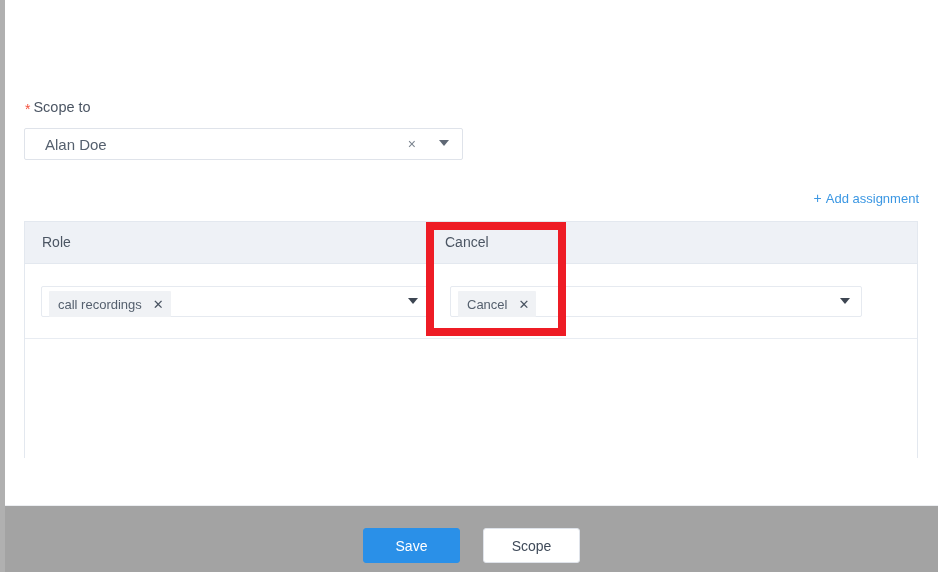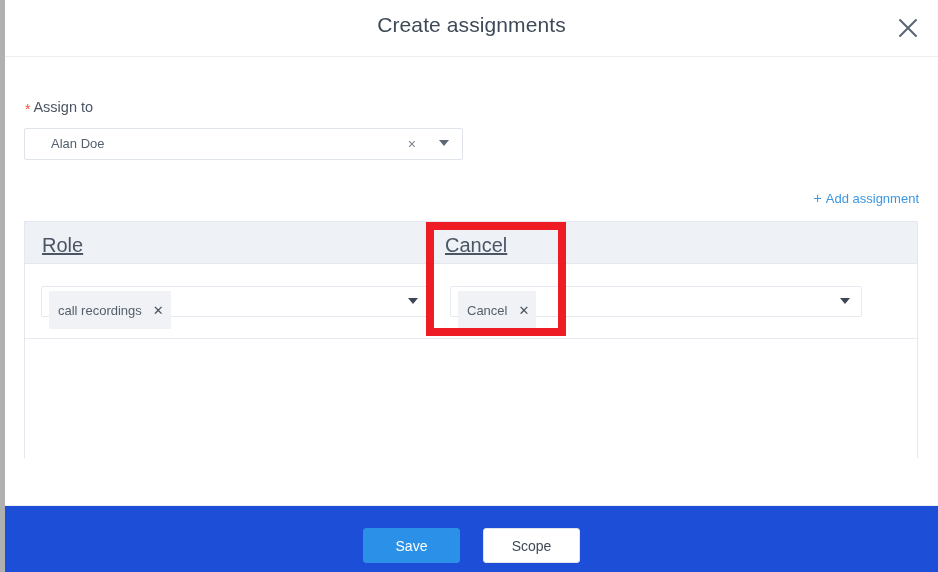--- a/index.html
+++ b/index.html
@@ -98,23 +98,23 @@
     width: 439px;
     height: 32px;
     border: 1px solid #dfe3ea;
     border-radius: 2px;
     background: #ffffff;
     box-sizing: border-box;
     cursor: pointer;
   }
   .assign-value {
     position: absolute;
-    left: 26px;
+    left: 20px;
     top: 7px;
-    font-size: 13px;
+    font-size: 15px;
     color: #55606e;
   }
   .assign-clear {
     position: absolute;
     right: 46px;
     top: 6px;
     font-size: 14px;
     color: #7b848f;
     cursor: pointer;
     line-height: 18px;
@@ -157,23 +157,22 @@
   }
   .table-head {
     position: relative;
     height: 41px;
     background: #eef1f6;
     border-bottom: 1px solid #e3e8ef;
   }
   .th {
     position: absolute;
     top: 12px;
-    font-size: 20px;
+    font-size: 14px;
     color: #4b5563;
-    text-decoration: underline;
   }
   .th-role  { left: 17px; }
   .th-scope { left: 420px; }
 
   .table-row {
     position: relative;
     height: 74px;
     border-bottom: 1px solid #e8ecf2;
   }
   .cell-select {
@@ -186,21 +185,21 @@
     box-sizing: border-box;
     cursor: pointer;
   }
   .cell-role-select  { left: 16px;  width: 389px; }
   .cell-scope-select { left: 425px; width: 412px; }
 
   .chip {
     position: absolute;
     left: 7px;
     top: 4px;
-    height: 38px;
+    height: 26px;
     padding: 0 7px 0 9px;
     background: #f0f2f5;
     border-radius: 1px;
     display: flex;
     align-items: center;
     font-size: 13px;
     color: #55606e;
     white-space: nowrap;
   }
   .chip-x {
@@ -241,21 +240,21 @@
 
   
   .modal-footer {
     position: absolute;
     left: 5px;
     top: 505px;
     width: 933px;
     height: 67px;
     border-top: 1px solid #eceef1;
     box-sizing: border-box;
-    background: #1d4ed8;
+    background: #a3a3a3;
     padding-left: 17px;
   }
   .btn {
     position: absolute;
     top: 22px;
     height: 35px;
     border-radius: 3px;
     font-size: 14px;
     display: flex;
     align-items: center;
@@ -278,36 +277,25 @@
     border: 1px solid #dfe3ea;
   }
 </style>
 </head>
 <body>
 
 <div id="screen">
 
   <div class="edge-strip"></div>
 
-  <div class="modal-header">
-    <div class="modal-title">Create assignments</div>
-
-    <div class="close-btn">
-      <span>
-        <svg width="24" height="24" viewBox="0 0 24 24" aria-hidden="true">
-          <path d="M4 4 L20 20 M20 4 L4 20" stroke="#5a6472" stroke-width="2" stroke-linecap="round" fill="none"></path>
-        </svg>
-      </span>
-    </div>
-  </div>
 
   <div class="modal-body">
 
     <div class="field-label">
-      <span class="req-star">*</span><span>Assign to</span>
+      <span class="req-star">*</span><span>Scope to</span>
     </div>
 
     <div class="assign-select">
       <span class="assign-value">Alan Doe</span>
       <span class="assign-clear">×</span>
       <span class="assign-caret"></span>
     </div>
 
     <div class="add-assignment">
       <span class="plus">+</span><span>Add assignment</span>

